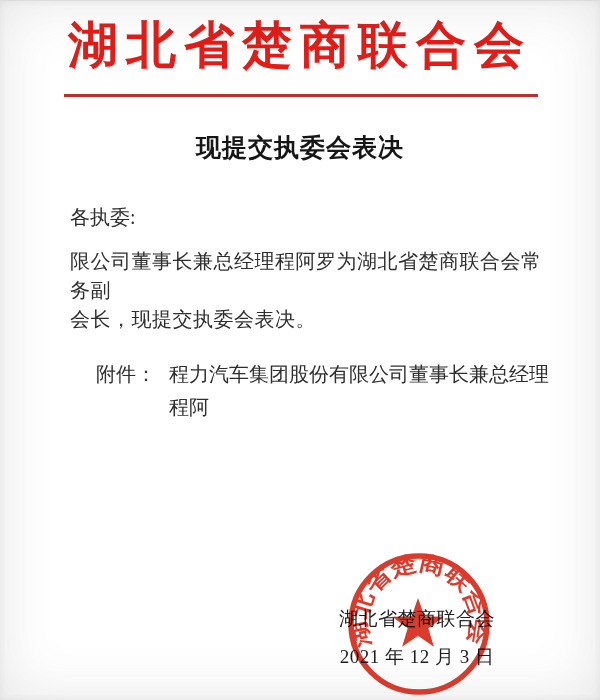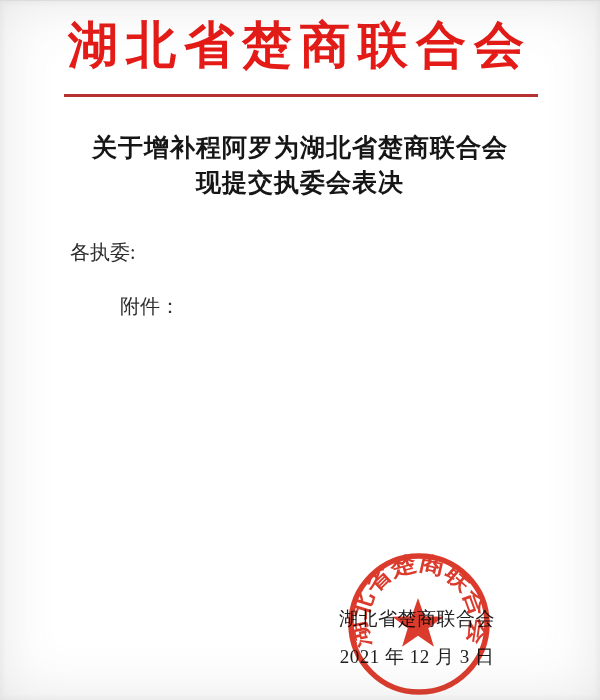--- a/index.html
+++ b/index.html
@@ -27,21 +27,21 @@
     line-height:35px;letter-spacing:1px;
   }
   .salutation{margin:39px 0 16px 70px;font-size:20px;color:#2e2e2e;}
   .paragraph{
     margin:13px 48px 0 70px;font-size:20px;color:#2e2e2e;
     line-height:29px;letter-spacing:.5px;
   }
   .para-line.indent{text-indent:42px;}
   .attachment{
     display:flex;align-items:flex-start;
-    margin:24px 36px 0 120px;font-size:20px;color:#2e2e2e;line-height:33px;
+    margin:24px 36px 0 96px;font-size:20px;color:#2e2e2e;line-height:33px;
   }
   .att-label{flex:none;margin-right:13px;}
   .signature-block{
     position:absolute;left:322px;top:606px;width:190px;
     text-align:center;color:#1f1f1f;z-index:1;
   }
   .sig-name{font-size:19px;letter-spacing:.5px;}
   .sig-date{font-size:19px;margin-top:12px;letter-spacing:.5px;text-align:center;}
   .seal{
     position:absolute;left:345px;top:550px;width:148px;height:148px;
@@ -51,32 +51,34 @@
 </head>
 <body>
 
 <div class="vignette"></div>
 
 <div class="letterhead">湖北省楚商联合会</div>
 
 <div class="red-rule"></div>
 
 <div class="doc-title">
-  <div>关于增补程阿罗为湖北省楚商联合会</div>
   <div>现提交执委会表决</div>
 </div>
 
 <div class="salutation">各执委:</div>
 
 <div class="paragraph">
+  <div class="para-line">限公司董事长兼总经理程阿罗为湖北省楚商联合会常务副</div>
+  <div class="para-line">会长，现提交执委会表决。</div>
 </div>
 
 <div class="attachment">
   <span class="att-label">附件：</span>
   <span class="att-text">
+    <div>程力汽车集团股份有限公司董事长兼总经理程阿</div>
   </span>
 </div>
 
 <div class="signature-block">
   <div class="sig-name">湖北省楚商联合会</div>
   <div class="sig-date">2021 年 12 月 3 日</div>
 </div>
 
 <svg class="seal" viewBox="0 0 148 148" xmlns="http://www.w3.org/2000/svg">
   <circle cx="74" cy="74" r="68" fill="none" stroke-width="5.5" stroke="#d92c1c"></circle>

